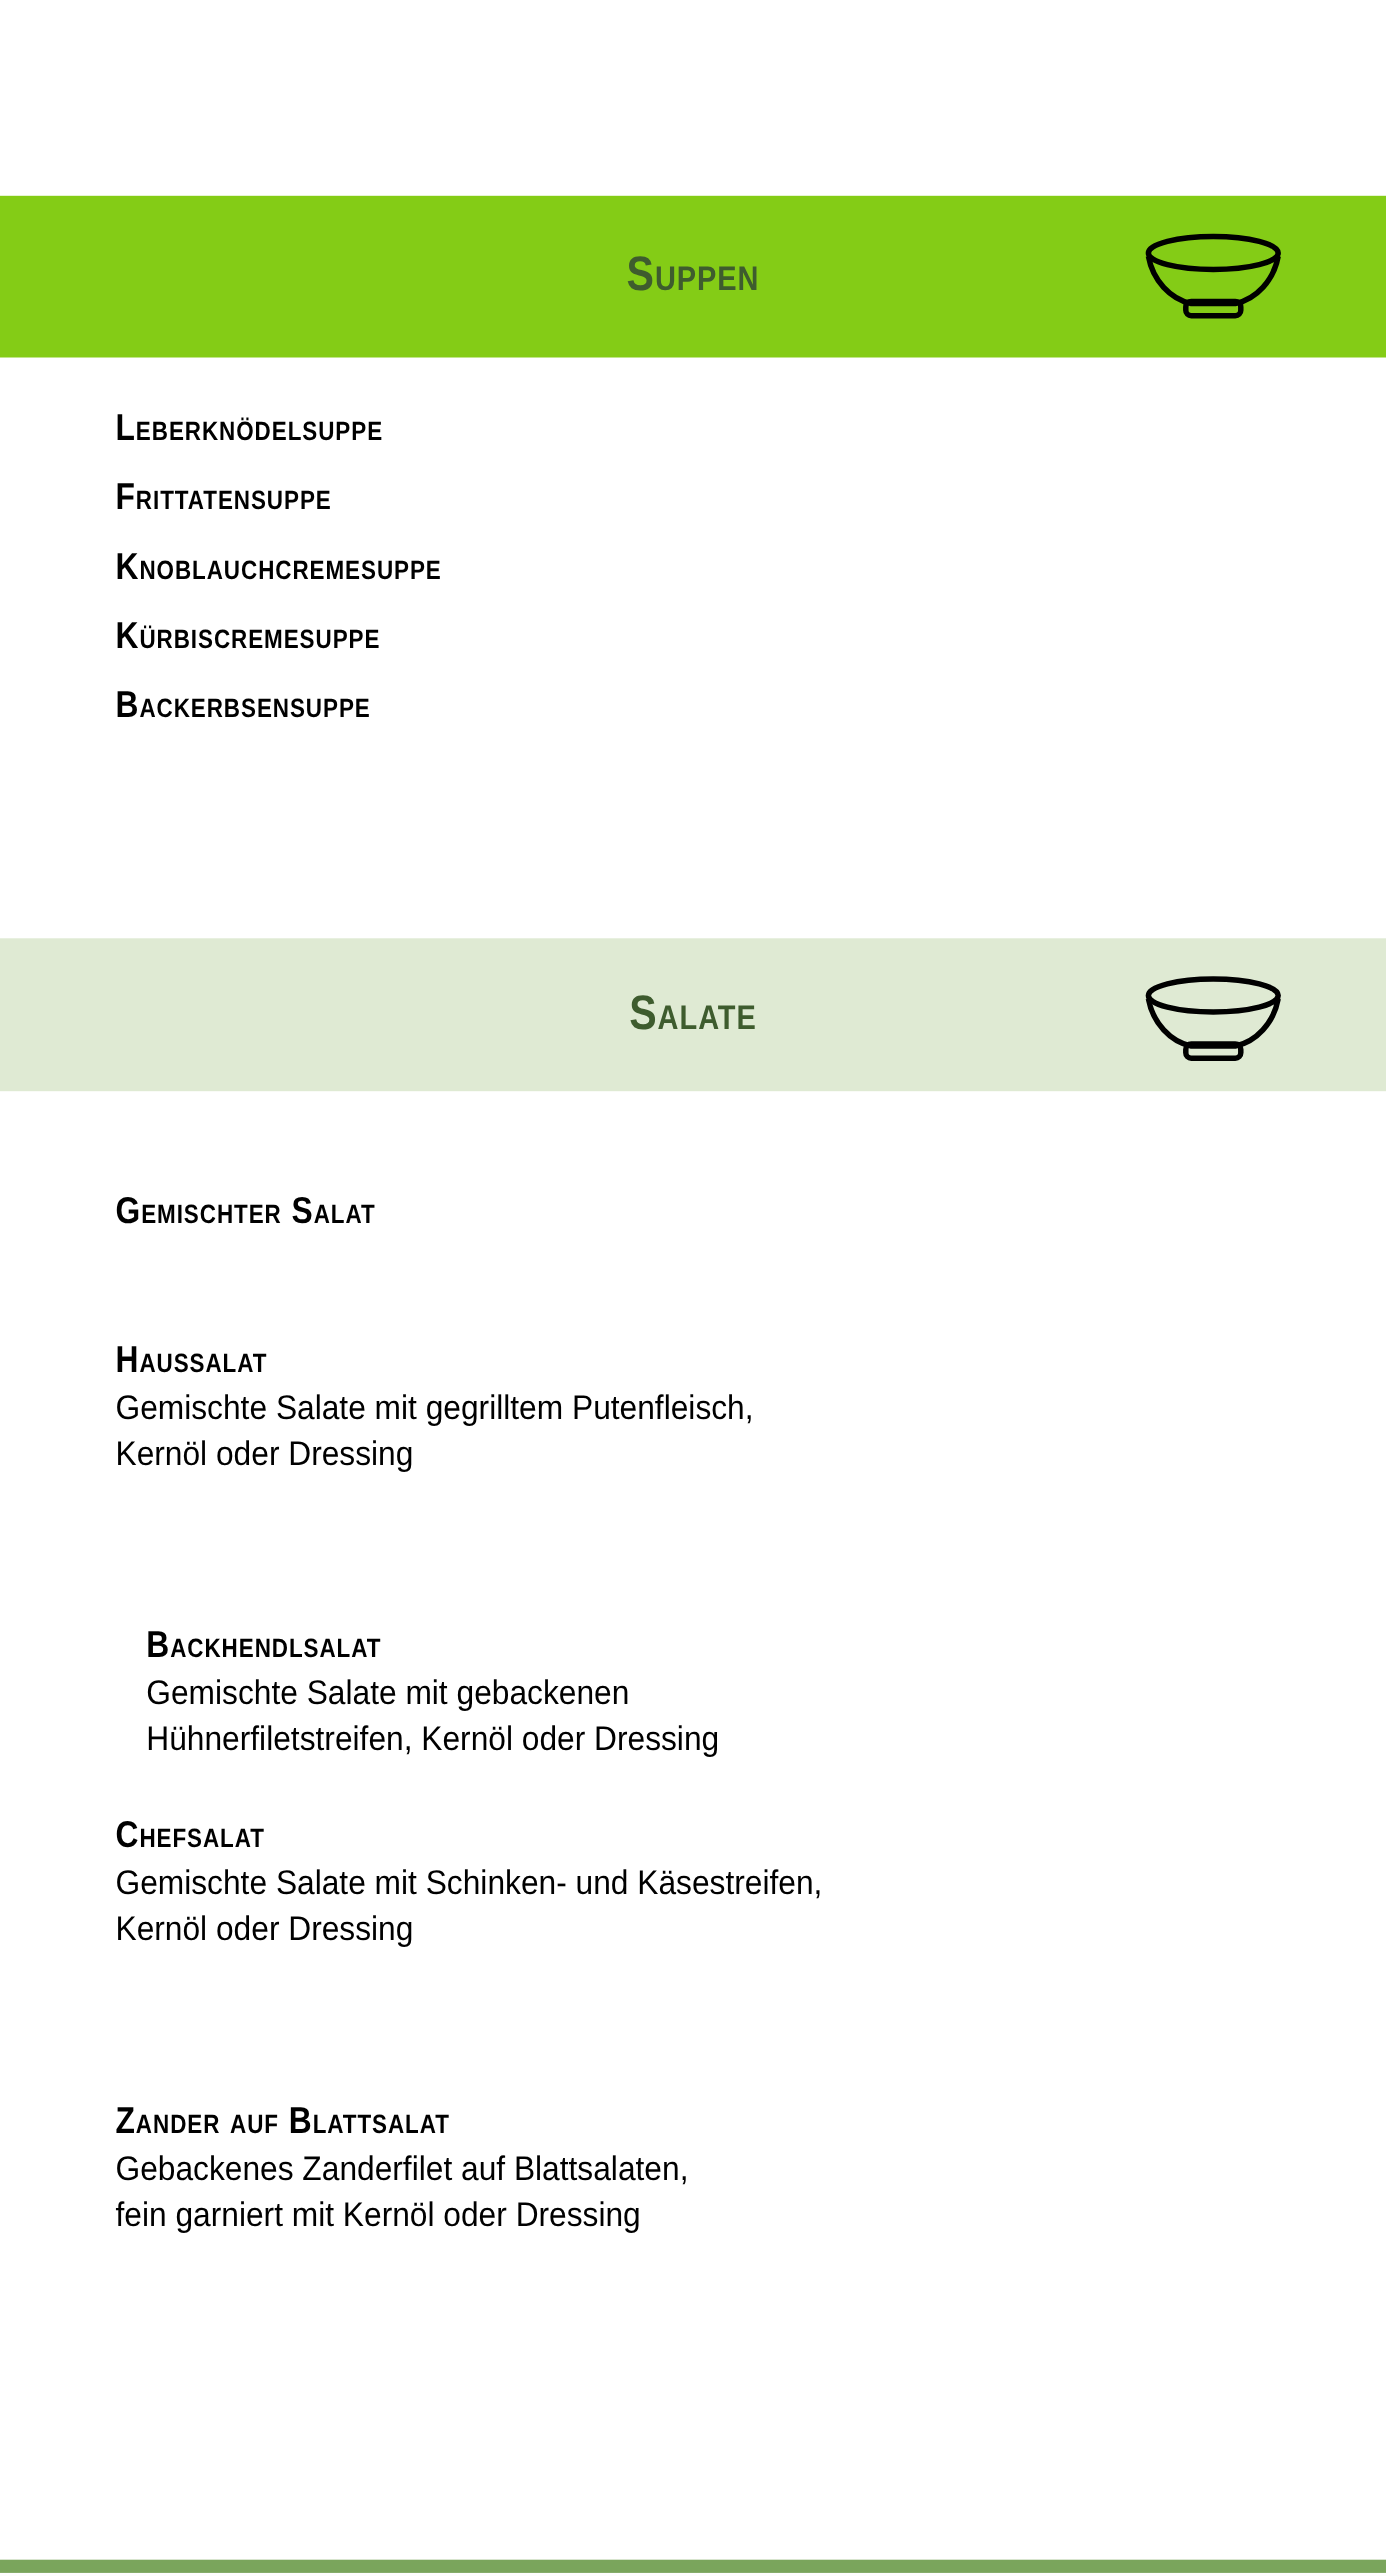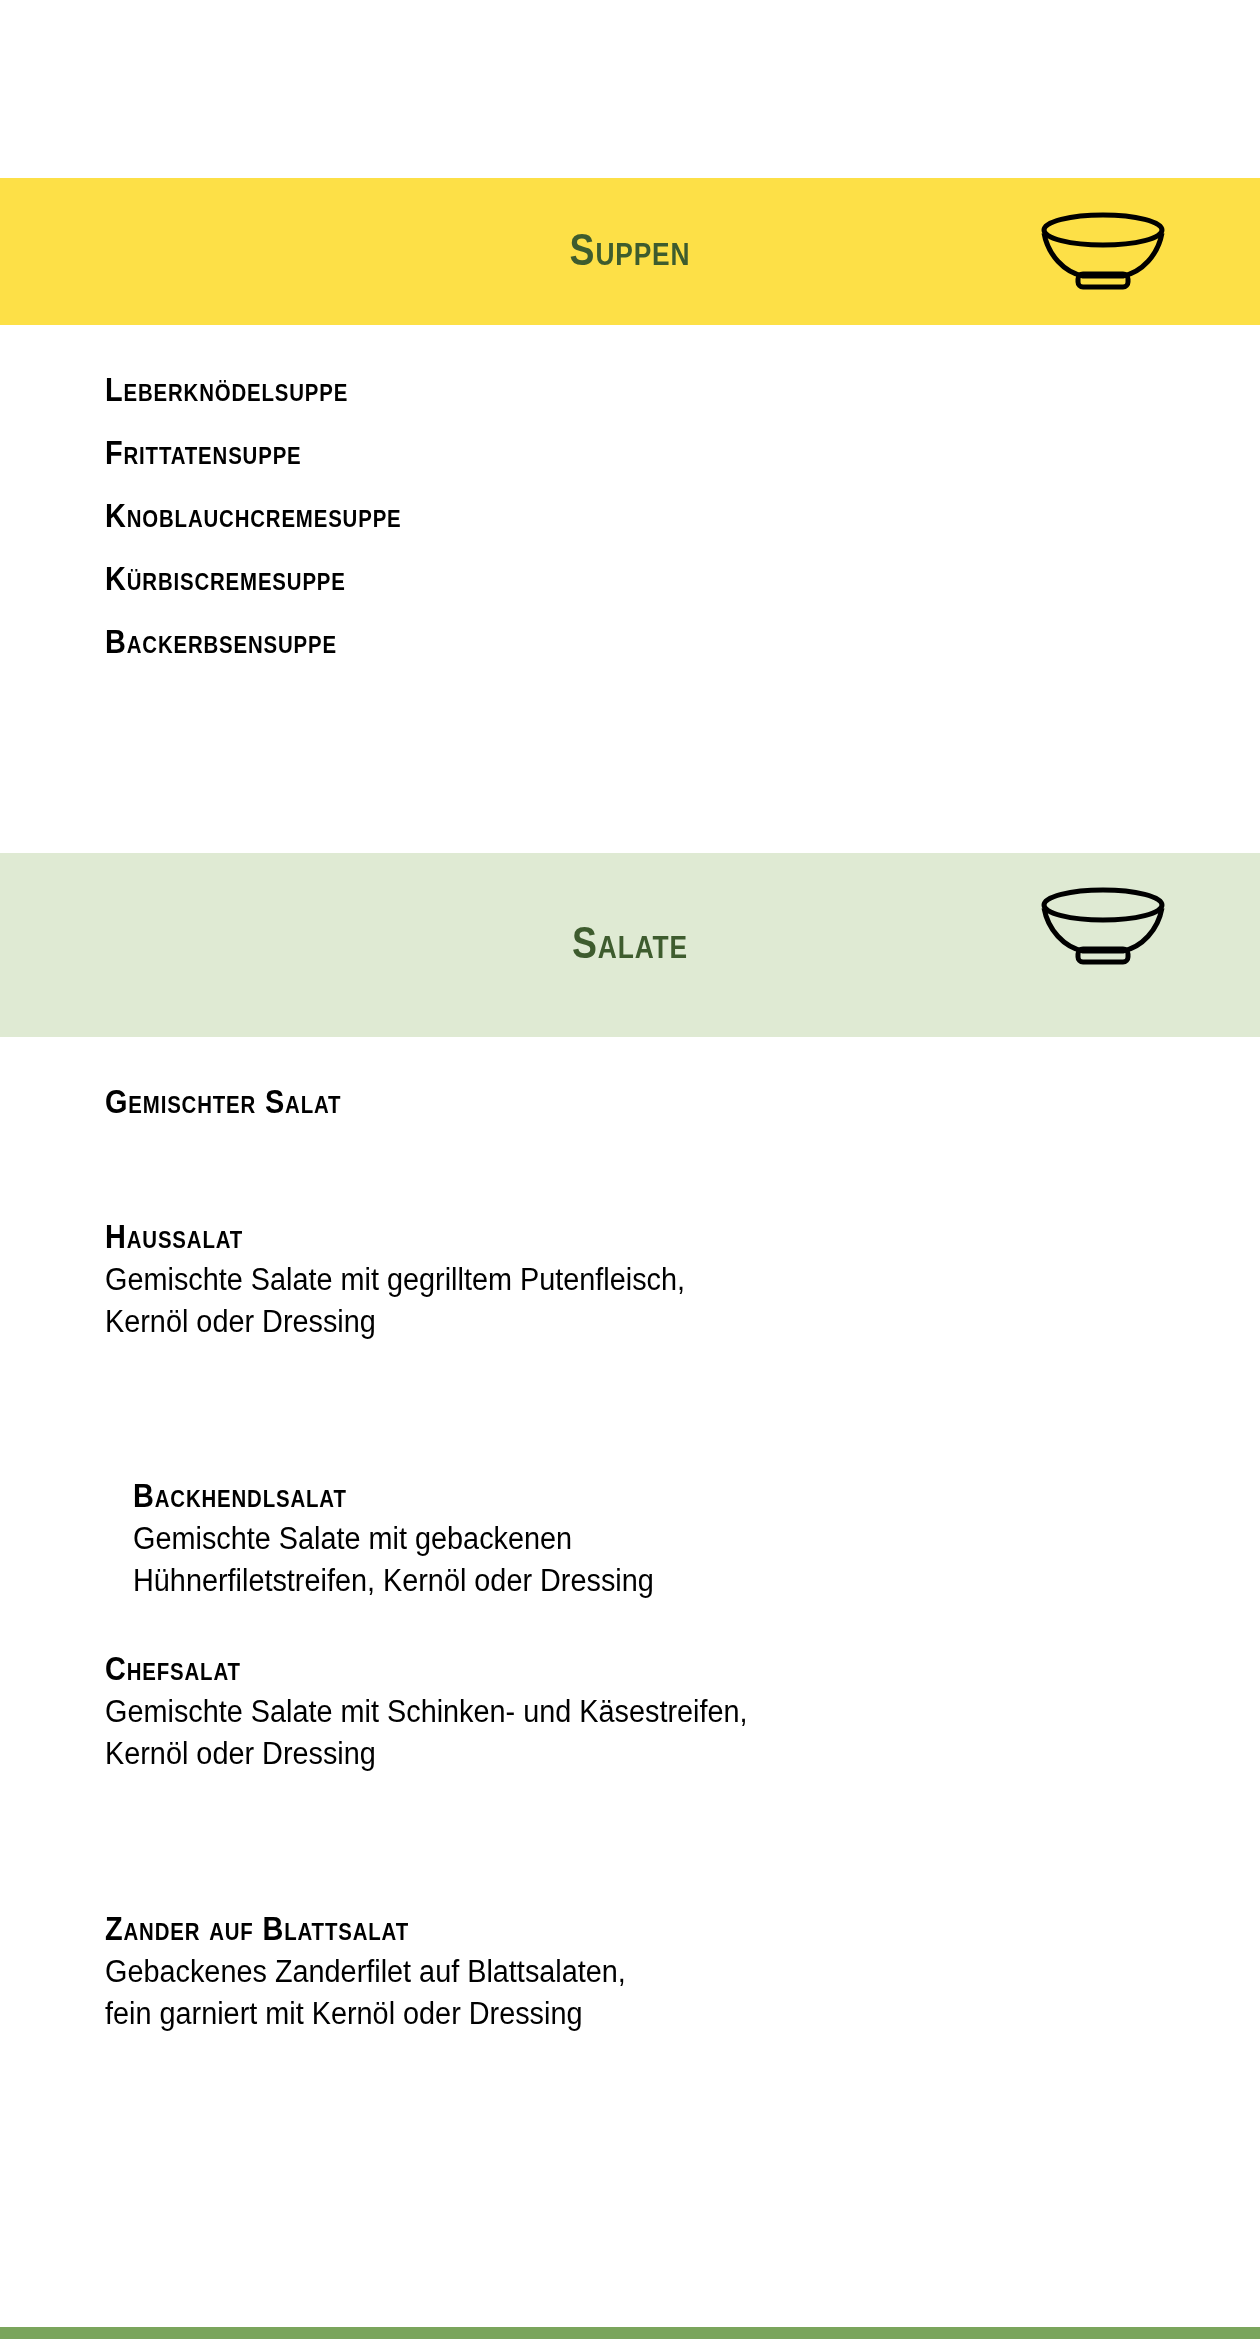--- a/index.html
+++ b/index.html
@@ -81,21 +81,21 @@
     bottom: 0;
     width: 1260px;
     height: 12px;
   }
 </style>
 </head>
 <body>
 
 <div class="page">
 
-  <section class="banner" style="top: 178px; height: 147px; background-color: #fde047;">
+  <section class="banner" style="top: 178px; height: 147px; background-color: #84cc16;">
     <h1 class="banner-title" style="color: rgb(62, 92, 46);">Suppen</h1>
     <span class="banner-icon">
       <svg width="130" height="80" viewBox="0 0 130 80" fill="none" xmlns="http://www.w3.org/2000/svg">
         <ellipse cx="65" cy="20" rx="59" ry="15" stroke="#000000" stroke-width="5"></ellipse>
         <path d="M6 23 C 10 45, 26 62, 45 66 L 85 66 C 104 62, 120 45, 124 23" stroke="#000000" stroke-width="5"></path>
         <rect x="40" y="64" width="50" height="13" rx="5" stroke="#000000" stroke-width="5"></rect>
       </svg>
     </span>
   </section>
 
@@ -110,21 +110,21 @@
       <span class="item-name">Knoblauchcremesuppe</span>
     </div>
     <div class="soup-row">
       <span class="item-name">Kürbiscremesuppe</span>
     </div>
     <div class="soup-row">
       <span class="item-name">Backerbsensuppe</span>
     </div>
   </div>
 
-  <section class="banner" style="top: 853px; height: 184px; background-color: rgb(223, 234, 211);">
+  <section class="banner" style="top: 853px; height: 139px; background-color: rgb(223, 234, 211);">
     <h1 class="banner-title" style="color: rgb(62, 92, 46);">Salate</h1>
     <span class="banner-icon">
       <svg width="130" height="80" viewBox="0 0 130 80" fill="none" xmlns="http://www.w3.org/2000/svg">
         <ellipse cx="65" cy="20" rx="59" ry="15" stroke="#000000" stroke-width="5"></ellipse>
         <path d="M6 23 C 10 45, 26 62, 45 66 L 85 66 C 104 62, 120 45, 124 23" stroke="#000000" stroke-width="5"></path>
         <rect x="40" y="64" width="50" height="13" rx="5" stroke="#000000" stroke-width="5"></rect>
       </svg>
     </span>
   </section>
 

